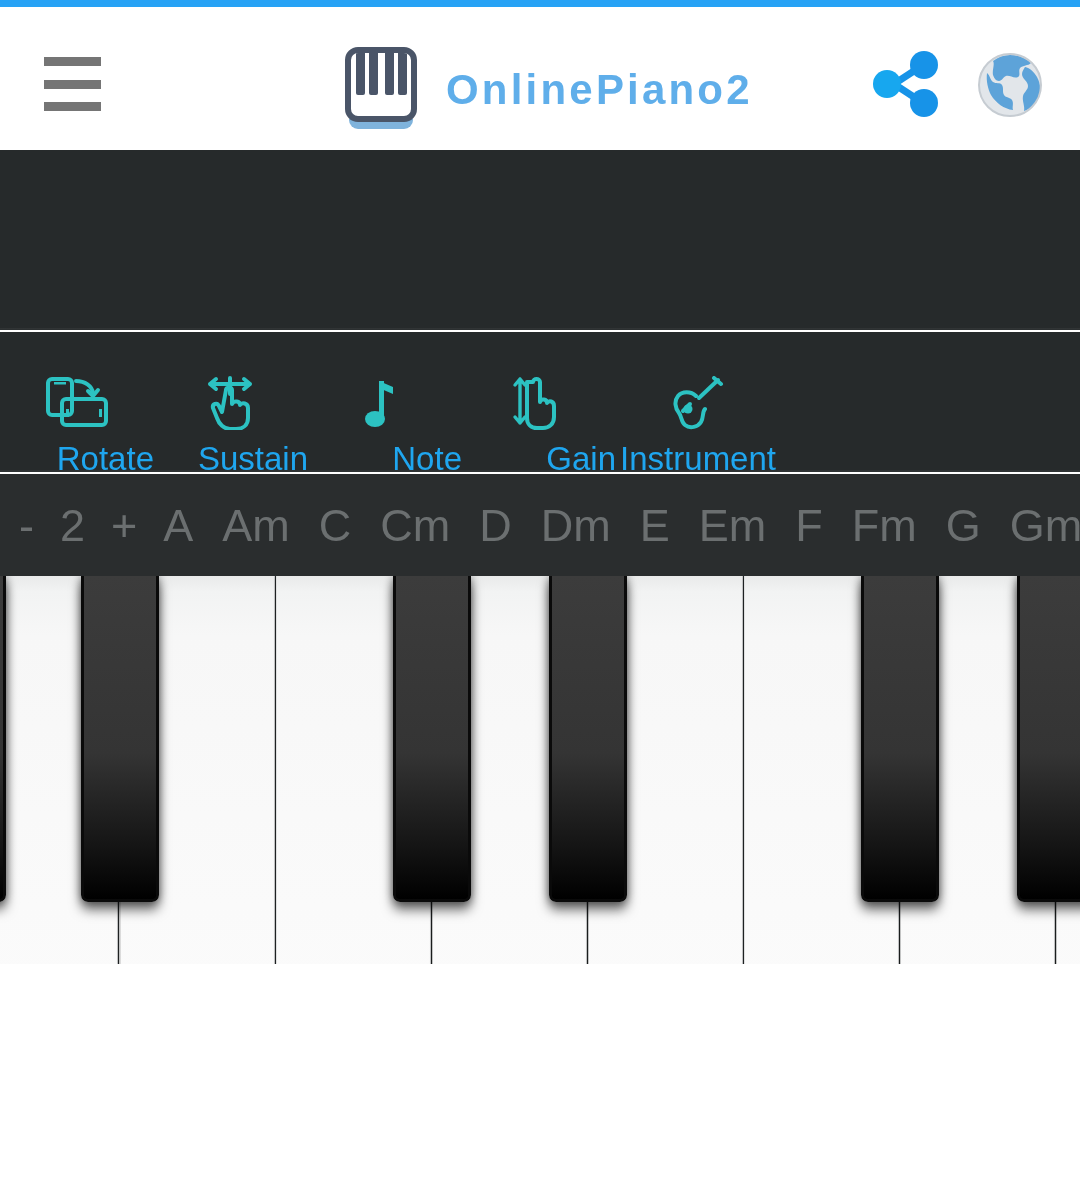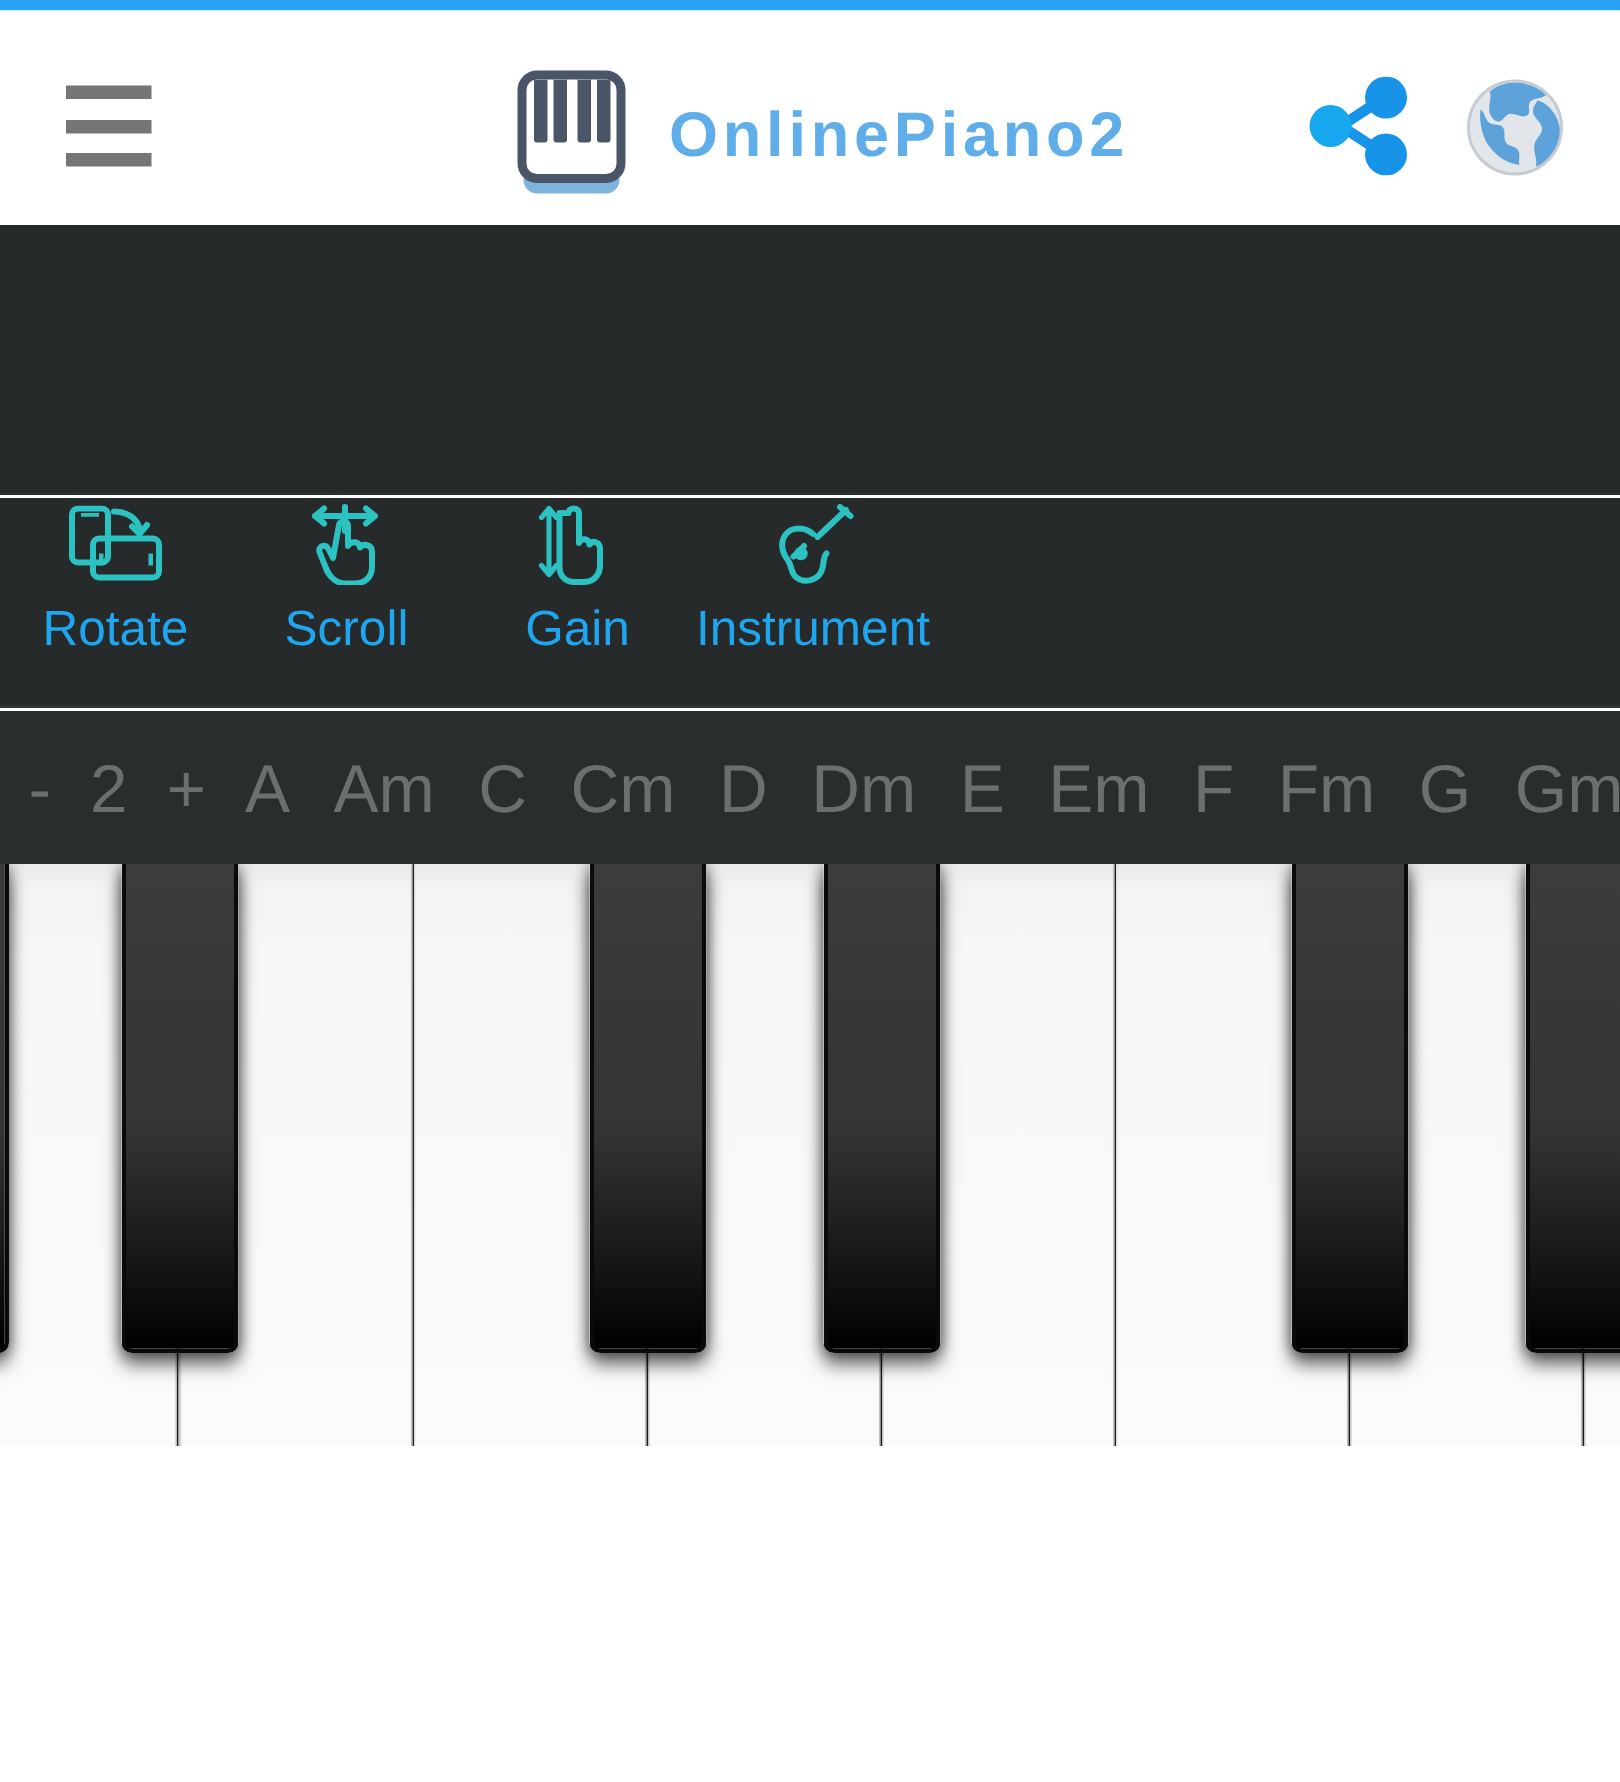--- a/index.html
+++ b/index.html
@@ -45,22 +45,22 @@
   
   .display { position:absolute; top:150px; left:0; width:1080px; height:180px;
     background:#262a2b; }
   .display::after { content:""; position:absolute; left:0; bottom:0;
     width:100%; height:2px;
     background:linear-gradient(to bottom, rgba(255,255,255,0.055), rgba(255,255,255,0.02)); }
 
   
   .toolbar { position:absolute; top:332px; left:0; width:1080px; height:140px;
     background:#262a2b; display:flex; align-items:flex-start; }
-  .tool { position:relative; flex:0 0 154px; height:140px; text-align:center;
-    cursor:pointer; padding-top:4px; }
+  .tool { position:relative; flex:0 0 154px; height:140px; text-align:right;
+    cursor:pointer; padding-top:4px;margin-top:40px; }
   .tool .glyph { height:54px; display:flex; align-items:center;
     justify-content:center; }
   .tool .tlabel { font-size:33px; color:#1fa6ef; line-height:1;
     margin-top:12px; white-space:nowrap; }
   .tool.wide { flex:0 0 160px; }
   .tool.wide .tlabel { font-size:33px; }
   .toolbar::after { content:""; position:absolute; left:0; bottom:0;
     width:100%; height:2px; background:rgba(255,255,255,0.045); }
 
   
@@ -167,23 +167,33 @@
     </div>
 
     <div class="tool">
       <div class="glyph">
         <svg width="58" height="54" viewBox="0 0 58 54" aria-hidden="true">
           <path d="M8 8h40M8 8l6-5M8 8l6 5M48 8l-6-5M48 8l-6 5" stroke="#2cc2c2" stroke-width="4" fill="none" stroke-linecap="round"></path>
           <path d="M28 2v16" stroke="#2cc2c2" stroke-width="4" stroke-linecap="round"></path>
           <path d="M24 14c0-3 6-3 6 0v14c2-4 8-3 8 1 2-3 8-2 8 3v10c0 7-5 11-12 11h-6c-6 0-11-5-13-11l-4-10c-1-4 4-6 6-2l3 6z" fill="none" stroke="#2cc2c2" stroke-width="4" stroke-linejoin="round"></path>
         </svg>
       </div>
-      <div class="tlabel">Scroll</div>
-    </div>
-
+      <div class="tlabel">Sustain</div>
+    </div>
+
+    <div class="tool">
+      <div class="glyph">
+        <svg width="40" height="54" viewBox="0 0 40 54" aria-hidden="true">
+          <path d="M14 42V5l14 6v7l-14-6" fill="#2cc2c2"></path>
+          <rect x="14" y="5" width="5" height="38" fill="#2cc2c2"></rect>
+          <ellipse cx="10" cy="43" rx="10" ry="8" fill="#2cc2c2"></ellipse>
+        </svg>
+      </div>
+      <div class="tlabel">Note</div>
+    </div>
 
 
 
     <div class="tool">
       <div class="glyph">
         <svg width="56" height="54" viewBox="0 0 56 54" aria-hidden="true">
           <path d="M9 3v44M9 3l-5 6M9 3l5 6M9 47l-5-6M9 47l5-6" stroke="#2cc2c2" stroke-width="3.4" fill="none" stroke-linecap="round"></path>
           <path d="M22 6c0-4 7-4 7 0v20c1-4 7-3 7 1 2-3 7-2 7 3v11c0 7-5 11-11 11h-6c-6 0-10-4-10-10V6z" fill="none" stroke="#2cc2c2" stroke-width="4" stroke-linejoin="round"></path>
         </svg>
       </div>

